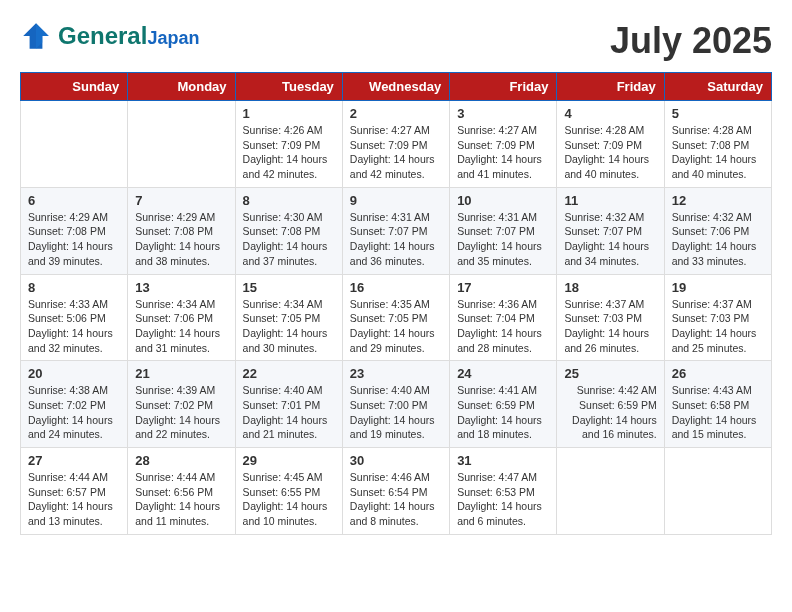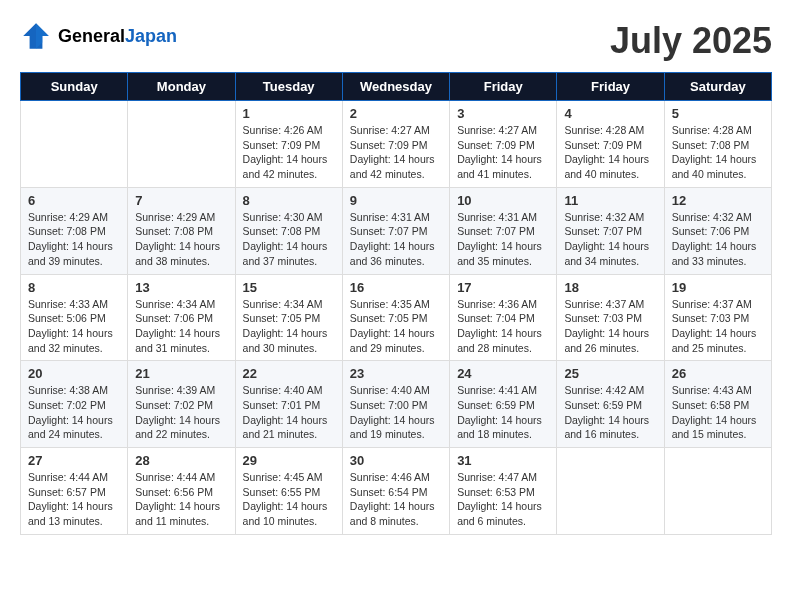--- a/index.html
+++ b/index.html
@@ -36,23 +36,23 @@
     .location-title {
       font-size: 16px;
       color: #555;
     }
     .calendar {
       width: 100%;
       border-collapse: collapse;
       border: 1px solid #ccc;
     }
     .calendar th {
-      background-color: #0f172a;
+      background-color: #b91c1c;
       color: #fff;
-      text-align: center;
+      text-align: right;
       padding: 6px 8px;
       font-size: 13px;
       border: 1px solid #1565c0;
     }
     .calendar td {
       vertical-align: top;
       padding: 5px 7px;
       border: 1px solid #ddd;
       width: calc(100% / 7);
       min-height: 80px;
@@ -85,21 +85,21 @@
 <body>
 
 <div class="header">
   <div class="logo">
     <svg class="logo-icon" viewBox="0 0 40 40">
       <polygon points="20,4 36,20 28,20 28,36 12,36 12,20 4,20" fill="#1565c0"></polygon>
       <polygon points="20,4 36,20 28,20 28,28 20,36 20,4" fill="#1a78d4" opacity="0.5"></polygon>
     </svg>
     <div>
       <div>
-        <span style="font-size:18px;font-weight:bold;color:#000000;">General</span><span style="font-size:18px;font-weight:bold;color:#1565c0;">Japan</span>
+        <span style="font-size:24px;font-weight:bold;color:#0f766e;">General</span><span style="font-size:18px;font-weight:bold;color:#1565c0;">Japan</span>
       </div>
     </div>
   </div>
   <div class="title-block">
     <div class="month-title">July 2025</div>
   </div>
 </div>
 
 <table class="calendar">
   <thead>
@@ -262,21 +262,21 @@
 Daylight: 14 hours and 19 minutes.</div>
         </td>
         <td>
           <span class="day-number">24</span>
           <div class="day-info" style="white-space: pre-line;">Sunrise: 4:41 AM
 Sunset: 6:59 PM
 Daylight: 14 hours and 18 minutes.</div>
         </td>
         <td>
           <span class="day-number">25</span>
-          <div class="day-info" style="white-space: pre-line;">Sunrise: 4:42 AM
+          <div class="day-info" style="white-space: pre-line; text-align: right;">Sunrise: 4:42 AM
 Sunset: 6:59 PM
 Daylight: 14 hours and 16 minutes.</div>
         </td>
         <td>
           <span class="day-number">26</span>
           <div class="day-info" style="white-space: pre-line;">Sunrise: 4:43 AM
 Sunset: 6:58 PM
 Daylight: 14 hours and 15 minutes.</div>
         </td>
       </tr>

